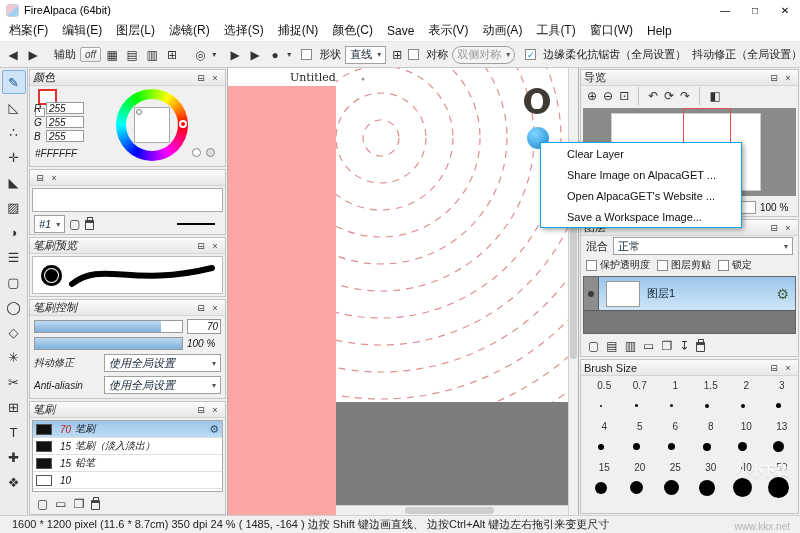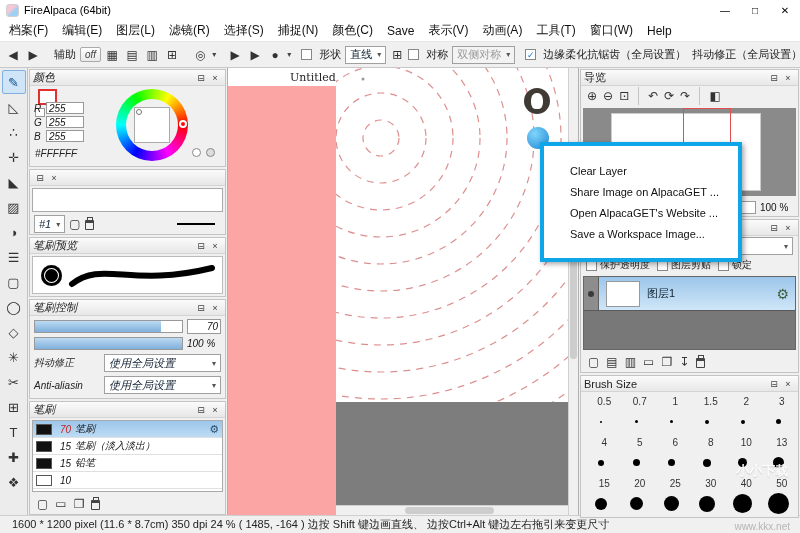--- a/index.html
+++ b/index.html
@@ -20,21 +20,21 @@
 
 .toolbar{height:26px;display:flex;align-items:center;background:#f0f0f0;border-bottom:1px solid #c8c8c8;padding:0 4px;gap:2px;white-space:nowrap;overflow:hidden;}
 .tb-icon{min-width:18px;height:20px;display:flex;align-items:center;justify-content:center;font-size:12px;color:#333;}
 .tb-sep{width:1px;height:18px;background:#c4c4c4;margin:0 3px;}
 .tb-label{font-size:11px;color:#222;margin:0 2px;}
 .tb-off{border:1px solid #aaa;background:linear-gradient(#fff,#e9e9e9);font-style:italic;font-size:10px;padding:1px 4px;border-radius:2px;color:#444;}
 .checkbox{width:11px;height:11px;border:1px solid #888;background:#fff;display:inline-flex;align-items:center;justify-content:center;font-size:9px;color:#1a7ad4;margin-right:3px;flex:none;}
 .checkbox.checked::before{content:"✓";}
 .dropdown{height:18px;background:#fff;border:1px solid #a0a0a0;display:inline-flex;align-items:center;padding:0 4px;font-size:11px;gap:5px;color:#123;}
 .dropdown::after{content:"▾";font-size:8px;color:#555;}
-.dropdown.disabled{color:#999;background:#f3f3f3;}
+.dropdown.disabled{color:#999;background:#f3f3f3;border-radius:9px;}
 .tb-right{margin-left:auto;display:flex;align-items:center;gap:4px;}
 .drop-arrow{font-size:8px;color:#444;margin-left:1px;}
 
 
 .main{display:flex;height:447px;background:#f0f0f0;}
 .toolstrip{width:28px;background:#ececec;border-right:1px solid #c0c0c0;display:flex;flex-direction:column;align-items:center;padding-top:2px;gap:1px;flex:none;}
 .tool{width:24px;height:24px;display:flex;align-items:center;justify-content:center;font-size:13px;color:#333;border-radius:2px;}
 .tool.selected{background:#cfe4f7;border:1px solid #7fb0e0;color:#0a4f8f;}
 
 .left-col{width:200px;background:#f0f0f0;display:flex;flex-direction:column;border-right:1px solid #b0b0b0;flex:none;font-style:italic;}
@@ -105,41 +105,41 @@
 .h-thumb{position:absolute;left:30%;width:38%;top:1px;bottom:1px;background:#cdcdcd;border-radius:4px;}
 .v-scroll{position:absolute;right:0;top:0;bottom:0;width:10px;background:#f0f0f0;border-left:1px solid #d0d0d0;}
 .v-thumb{position:absolute;top:25%;height:40%;left:1px;right:1px;background:#cdcdcd;border-radius:4px;}
 
 
 .alpaca-avatar{position:absolute;left:524px;top:88px;width:26px;height:26px;border-radius:50%;background:#403a34;z-index:30;overflow:hidden;}
 .alpaca-face{position:absolute;left:7px;top:5px;width:12px;height:16px;background:#fff;border-radius:45% 45% 40% 40%;}
 .blue-fab{position:absolute;left:527px;top:127px;width:22px;height:22px;border-radius:50%;background:radial-gradient(circle at 35% 30%,#7fd4fa,#1e88d8);z-index:20;}
 
 
-.context-menu{position:absolute;left:540px;top:142px;width:202px;background:#fff;border:4px solid #0ea5e9;box-shadow:2px 2px 5px rgba(0,0,0,.35);z-index:40;padding:14px 0;}
+.context-menu{position:absolute;left:540px;top:142px;width:202px;background:#fff;border:1px solid #0ea5e9;box-shadow:2px 2px 5px rgba(0,0,0,.35);z-index:40;padding:0 0;}
 .cm-item{height:21px;display:flex;align-items:center;padding:0 6px;font-size:11px;color:#111;gap:5px;}
 .cm-gutter{width:15px;height:15px;flex:none;position:relative;}
 .cm-alpaca{width:14px;height:14px;border-radius:50%;background:#4a4038;position:relative;}
 .cm-alpaca::before{content:"";position:absolute;left:4px;top:2px;width:6px;height:9px;background:#fff;border-radius:45%;}
 
 
 .nav-toolbar{height:20px;display:flex;align-items:center;gap:6px;padding:0 6px;}
 .nav-icon{font-size:12px;color:#333;}
 .nav-thumb-area{height:88px;background:#8a8a8a;margin:2px;position:relative;overflow:hidden;}
 .nav-thumb{position:absolute;left:28px;top:5px;width:150px;height:78px;background:#fff;border:1px solid #ccc;}
 .view-rect{position:absolute;left:100px;top:0;width:48px;height:76px;border:1px solid #e05050;}
 .zoom-row{height:18px;display:flex;align-items:center;padding:0 4px;}
 
 
 .blend-row{height:20px;display:flex;align-items:center;gap:5px;padding:0 5px;}
 .blend-label{font-size:11px;color:#222;flex:none;}
 .blend-row .dropdown{flex:1;justify-content:space-between;}
 .lp-checks{height:18px;display:flex;align-items:center;gap:7px;padding:0 5px;font-size:10px;color:#222;white-space:nowrap;}
 .lp-check{display:flex;align-items:center;}
-.layer-list{height:74px;background:#787878;border:1px solid #666;margin:2px;overflow:hidden;}
+.layer-list{height:58px;background:#787878;border:1px solid #666;margin:2px;overflow:hidden;}
 .layer-row{height:34px;display:flex;align-items:center;background:linear-gradient(#9cc6ea,#cfe6f8);border-bottom:1px solid #5a5a5a;}
 .eye-cell{width:15px;height:100%;background:#8d8d8d;border-right:1px solid #5f5f5f;display:flex;align-items:center;justify-content:center;}
 .eye-dot{width:6px;height:6px;border-radius:50%;background:#3a3a3a;}
 .layer-thumb{width:34px;height:26px;background:#fff;border:1px solid #999;margin:0 7px;flex:none;}
 .layer-name{flex:1;font-size:11px;color:#102030;}
 .layer-gear{font-size:14px;color:#3f5f3f;margin-right:6px;}
 
 
 .bs-grid{display:grid;grid-template-columns:repeat(6,1fr);padding:2px 2px 0 2px;}
 .bs-cell{display:flex;flex-direction:column;align-items:center;padding-top:2px;height:41px;}

